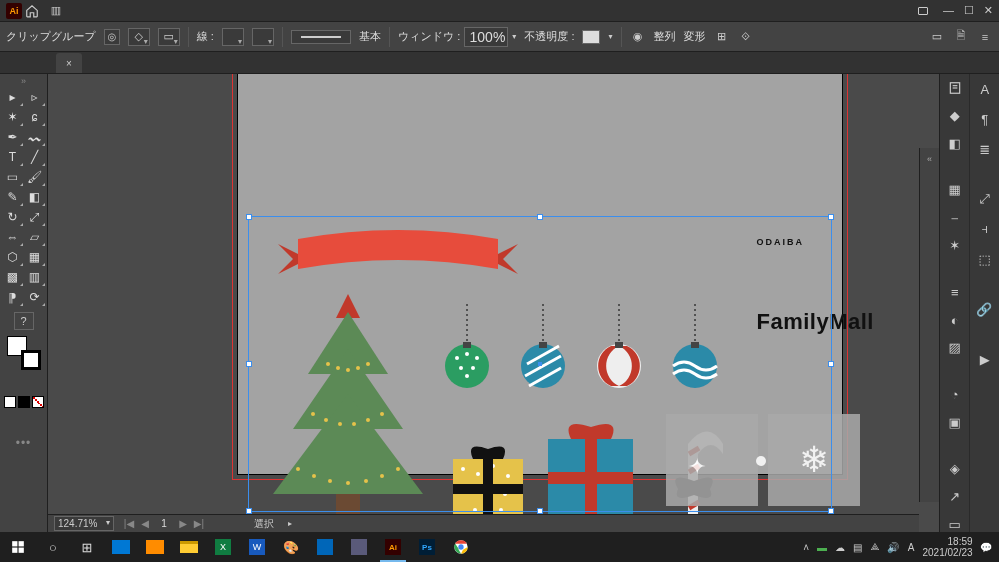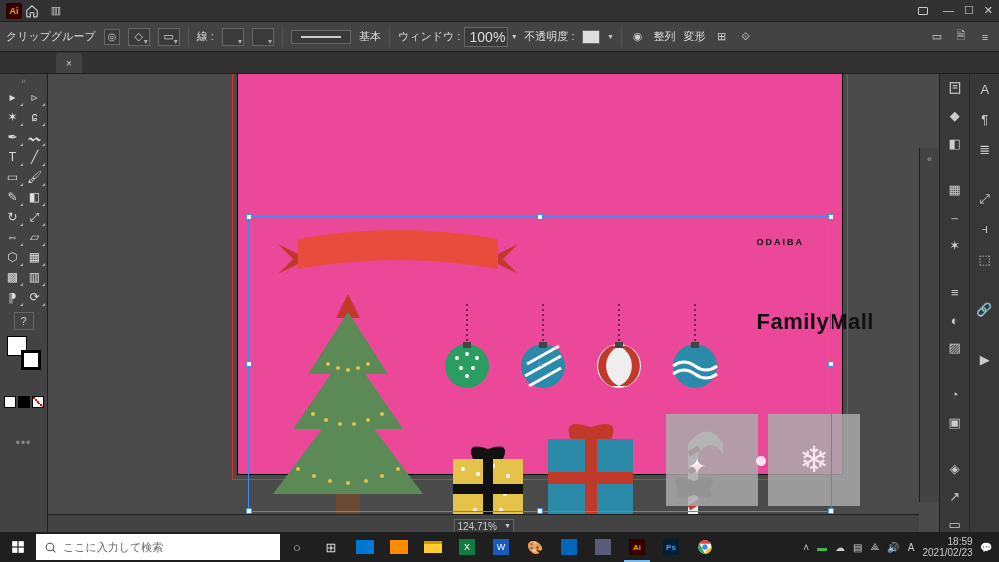--- a/index.html
+++ b/index.html
@@ -41,21 +41,21 @@
 .toolgrid { display:grid; grid-template-columns:20px 20px; gap:2px; }
 .tool { width:20px; height:18px; display:flex; align-items:center; justify-content:center; color:#ddd; font-size:12px; position:relative;}
 .tool .corner{position:absolute; right:0; bottom:0; width:0; height:0; border-left:3px solid transparent; border-bottom:3px solid #aaa;}
 .swatches { margin-top:6px; position:relative; width:34px; height:34px;}
 .sw-fill{ position:absolute; width:20px; height:20px; background:#fff; border:1px solid #000; left:0; top:0;}
 .sw-stroke{ position:absolute; width:20px; height:20px; border:3px solid #000; right:0; bottom:0; background:#fff;}
 .tool-qmark{ margin-top:6px; width:20px; height:18px; border:1px solid #666; display:flex; align-items:center; justify-content:center;}
 .tool-dots{ margin-top:28px; color:#888; font-size:12px; letter-spacing:1px;}
 
 .canvas-wrap { flex:1; background:#4a4a4a; position:relative; overflow:hidden; }
-.artboard { position:absolute; left:190px; top:0; width:604px; height:400px; background:#ec4899; outline:1px solid #000;}
+.artboard { position:absolute; left:190px; top:0; width:604px; height:400px; background:#a3a3a3; outline:1px solid #000;}
 .bleed { position:absolute; left:184px; top:-6px; width:616px; height:412px; border:1px solid #d33;}
 .selection { position:absolute; border:1px solid #3b8eed; }
 .sel-h{ position:absolute; width:6px; height:6px; background:#fff; border:1px solid #3b8eed;}
 
 
 .ribbon { position:absolute; }
 .logo { position:absolute; font-weight:700; color:#111; font-family:Arial,sans-serif; }
 .logo .sub{ font-size:9px; letter-spacing:2px; display:block; }
 .logo .main{ font-size:22px; letter-spacing:0.5px; line-height:1; }
 
@@ -68,21 +68,21 @@
 .dock-inner{ position:absolute; right:60px; top:74px; width:20px; bottom:30px; background:#434343; border-left:1px solid #1f1f1f; display:flex; flex-direction:column; align-items:center; padding-top:4px;}
 .mini-chev{ font-size:9px; color:#aaa; margin-top:2px;}
 
 
 .hscroll{ position:absolute; left:0; right:0; bottom:0; height:14px; background:#3a3a3a; display:flex; align-items:center;}
 .hscroll .track{ flex:1; height:10px; background:#333; margin:0 14px; position:relative;}
 .hscroll .thumb{ position:absolute; left:30%; width:60%; top:0; bottom:0; background:#666;}
 .hscroll .arrow{ width:14px; text-align:center; color:#aaa; font-size:9px;}
 
 
-.status { position:absolute; left:48px; right:80px; bottom:30px; height:18px; background:#434343; display:flex; align-items:center; font-size:10px; color:#ccc; padding:4px 6px; gap:8px; border-top:1px solid #1f1f1f;flex-direction:column;}
+.status { position:absolute; left:48px; right:80px; bottom:30px; height:18px; background:#434343; display:flex; align-items:center; font-size:10px; color:#ccc; padding:4px 6px; gap:8px; border-top:1px solid #1f1f1f;}
 .status .zoom{ width:60px; background:#3a3a3a; border:1px solid #666; padding:1px 3px; display:flex; justify-content:space-between;}
 .status .nav{ display:flex; gap:2px;}
 .status .nav span{ width:14px; text-align:center; color:#888;}
 
 
 .taskbar { position:absolute; left:0; right:0; bottom:0; height:30px; background:#1f1f1f; display:flex; align-items:center; }
 .start{ width:36px; height:30px; display:flex; align-items:center; justify-content:center; color:#fff;}
 .searchbar{ width:244px; height:26px; background:#fff; display:flex; align-items:center; padding:0 8px; gap:6px; color:#666; font-size:11px;}
 .task-icons{ display:flex; align-items:center; }
 .task-ic{ width:34px; height:30px; display:flex; align-items:center; justify-content:center; color:#ddd; font-size:13px; position:relative;}
@@ -410,27 +410,20 @@
 
 <div class="taskbar">
   <div class="start">
     <svg width="14" height="14" viewBox="0 0 24 24" fill="#fff">
         <rect x="2" y="2" width="9" height="9"></rect>
         <rect x="13" y="2" width="9" height="9"></rect>
         <rect x="2" y="13" width="9" height="9"></rect>
         <rect x="13" y="13" width="9" height="9"></rect>
       </svg>
   </div>
-  <div class="searchbar">
-    <svg width="13" height="13" viewBox="0 0 24 24" fill="none" stroke="#555" stroke-width="2">
-        <circle cx="11" cy="11" r="7"></circle>
-        <line x1="21" y1="21" x2="16" y2="16"></line>
-      </svg>
-    <span>ここに入力して検索</span>
-  </div>
   <div class="task-icons">
     <div class="task-ic">○</div>
     <div class="task-ic">⊞</div>
     <div class="task-ic">
         <div style="width:18px;height:14px;background:#0078d4"></div>
       </div>
     <div class="task-ic">
         <div style="width:18px;height:14px;background:#ff8c00"></div>
       </div>
     <div class="task-ic">

